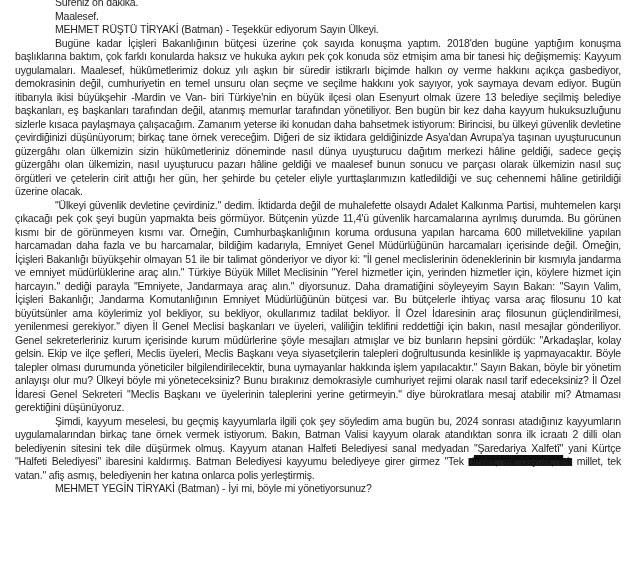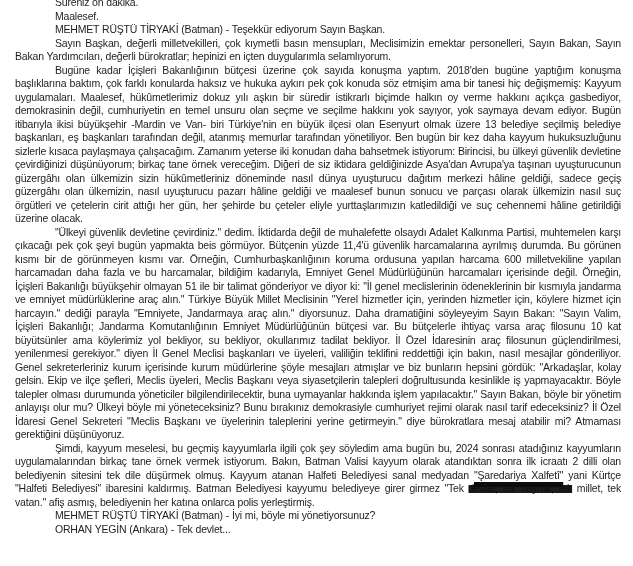--- a/index.html
+++ b/index.html
@@ -44,22 +44,20 @@
     text-decoration-thickness: 8px;
     text-decoration-skip-ink: none;
   }
 </style>
 </head>
 <body>
 
 <div class="page">
   <p class="para">Süreniz on dakika.</p>
   <p class="para">Maalesef.</p>
-  <p class="para">MEHMET RÜŞTÜ TİRYAKİ (Batman) - Teşekkür ediyorum Sayın Başkan.</p>
-  <p class="para">Sayın Başkan, değerli milletvekilleri, çok kıymetli basın mensupları, Meclisimizin emektar personelleri, Sayın Bakan, Sayın Bakan Yardımcıları, değerli bürokratlar; hepinizi en içten duygularımla selamlıyorum.</p>
+  <p class="para">MEHMET RÜŞTÜ TİRYAKİ (Batman) - Teşekkür ediyorum Sayın Ülkeyi.</p>
   <p class="para">Bugüne kadar İçişleri Bakanlığının bütçesi üzerine çok sayıda konuşma yaptım. 2018'den bugüne yaptığım konuşma başlıklarına baktım, çok farklı konularda haksız ve hukuka aykırı pek çok konuda söz etmişim ama bir tanesi hiç değişmemiş: Kayyum uygulamaları. Maalesef, hükûmetlerimiz dokuz yılı aşkın bir süredir istikrarlı biçimde halkın oy verme hakkını açıkça gasbediyor, demokrasinin değil, cumhuriyetin en temel unsuru olan seçme ve seçilme hakkını yok sayıyor, yok saymaya devam ediyor. Bugün itibarıyla ikisi büyükşehir -Mardin ve Van- biri Türkiye'nin en büyük ilçesi olan Esenyurt olmak üzere 13 belediye seçilmiş belediye başkanları, eş başkanları tarafından değil, atanmış memurlar tarafından yönetiliyor. Ben bugün bir kez daha kayyum hukuksuzluğunu sizlerle kısaca paylaşmaya çalışacağım. Zamanım yeterse iki konudan daha bahsetmek istiyorum: Birincisi, bu ülkeyi güvenlik devletine çevirdiğinizi düşünüyorum; birkaç tane örnek vereceğim. Diğeri de siz iktidara geldiğinizde Asya'dan Avrupa'ya taşınan uyuşturucunun güzergâhı olan ülkemizin sizin hükûmetleriniz döneminde nasıl dünya uyuşturucu dağıtım merkezi hâline geldiği, sadece geçiş güzergâhı olan ülkemizin, nasıl uyuşturucu pazarı hâline geldiği ve maalesef bunun sonucu ve parçası olarak ülkemizin nasıl suç örgütleri ve çetelerin cirit attığı her gün, her şehirde bu çeteler eliyle yurttaşlarımızın katledildiği ve suç cehennemi hâline getirildiği üzerine olacak.</p>
   <p class="para">"Ülkeyi güvenlik devletine çevirdiniz." dedim. İktidarda değil de muhalefette olsaydı Adalet Kalkınma Partisi, muhtemelen karşı çıkacağı pek çok şeyi bugün yapmakta beis görmüyor. Bütçenin yüzde 11,4'ü güvenlik harcamalarına ayrılmış durumda. Bu görünen kısmı bir de görünmeyen kısmı var. Örneğin, Cumhurbaşkanlığının koruma ordusuna yapılan harcama 600 milletvekiline yapılan harcamadan daha fazla ve bu harcamalar, bildiğim kadarıyla, Emniyet Genel Müdürlüğünün harcamaları içerisinde değil. Örneğin, İçişleri Bakanlığı büyükşehir olmayan 51 ile bir talimat gönderiyor ve diyor ki: "İl genel meclislerinin ödeneklerinin bir kısmıyla jandarma ve emniyet müdürlüklerine araç alın." Türkiye Büyük Millet Meclisinin "Yerel hizmetler için, yerinden hizmetler için, köylere hizmet için harcayın." dediği parayla "Emniyete, Jandarmaya araç alın." diyorsunuz. Daha dramatiğini söyleyeyim Sayın Bakan: "Sayın Valim, İçişleri Bakanlığı; Jandarma Komutanlığının Emniyet Müdürlüğünün bütçesi var. Bu bütçelerle ihtiyaç varsa araç filosunu 10 kat büyütsünler ama köylerimiz yol bekliyor, su bekliyor, okullarımız tadilat bekliyor. İl Özel İdaresinin araç filosunun güçlendirilmesi, yenilenmesi gerekiyor." diyen İl Genel Meclisi başkanları ve üyeleri, valiliğin teklifini reddettiği için bakın, nasıl mesajlar gönderiliyor. Genel sekreterleriniz kurum içerisinde kurum müdürlerine şöyle mesajları atmışlar ve biz bunların hepsini gördük: "Arkadaşlar, kolay gelsin. Ekip ve ilçe şefleri, Meclis üyeleri, Meclis Başkanı veya siyasetçilerin talepleri doğrultusunda kesinlikle iş yapmayacaktır. Böyle talepler olması durumunda yöneticiler bilgilendirilecektir, buna uymayanlar hakkında işlem yapılacaktır." Sayın Bakan, böyle bir yönetim anlayışı olur mu? Ülkeyi böyle mi yöneteceksiniz? Bunu bırakınız demokrasiyle cumhuriyet rejimi olarak nasıl tarif edeceksiniz? İl Özel İdaresi Genel Sekreteri "Meclis Başkanı ve üyelerinin taleplerini yerine getirmeyin." diye bürokratlara mesaj atabilir mi? Atmaması gerektiğini düşünüyoruz.</p>
 
   <p class="para"><span>Şimdi, kayyum meselesi, bu geçmiş kayyumlarla ilgili çok şey söyledim ama bugün bu, 2024 sonrası atadığınız kayyumların uygulamalarından birkaç tane örnek vermek istiyorum. Bakın, Batman Valisi kayyum olarak atandıktan sonra ilk icraatı 2 dilli olan belediyenin sitesini tek dile düşürmek olmuş. Kayyum atanan Halfeti Belediyesi sanal medyadan </span><span class="pen-underline">"Şaredariya Xalfetî"</span><span> yani Kürtçe "Halfeti Belediyesi" ibaresini kaldırmış. Batman Belediyesi kayyumu belediyeye girer girmez "Tek </span><span class="pen-strike">devlet, tek bayrak, tek</span><span> millet, tek vatan." afiş asmış, belediyenin her katına onlarca polis yerleştirmiş.</span></p>
 
-  <p class="para">MEHMET RÜŞTÜ TİRYAKİ (Batman) - İyi mi, böyle mi yönetiyorsunuz?</p>
-  <p class="para">ORHAN YEGİN (Ankara) - Tek devlet...</p>
+  <p class="para">MEHMET YEGİN TİRYAKİ (Batman) - İyi mi, böyle mi yönetiyorsunuz?</p>
 </div>
 
 </body></html>

